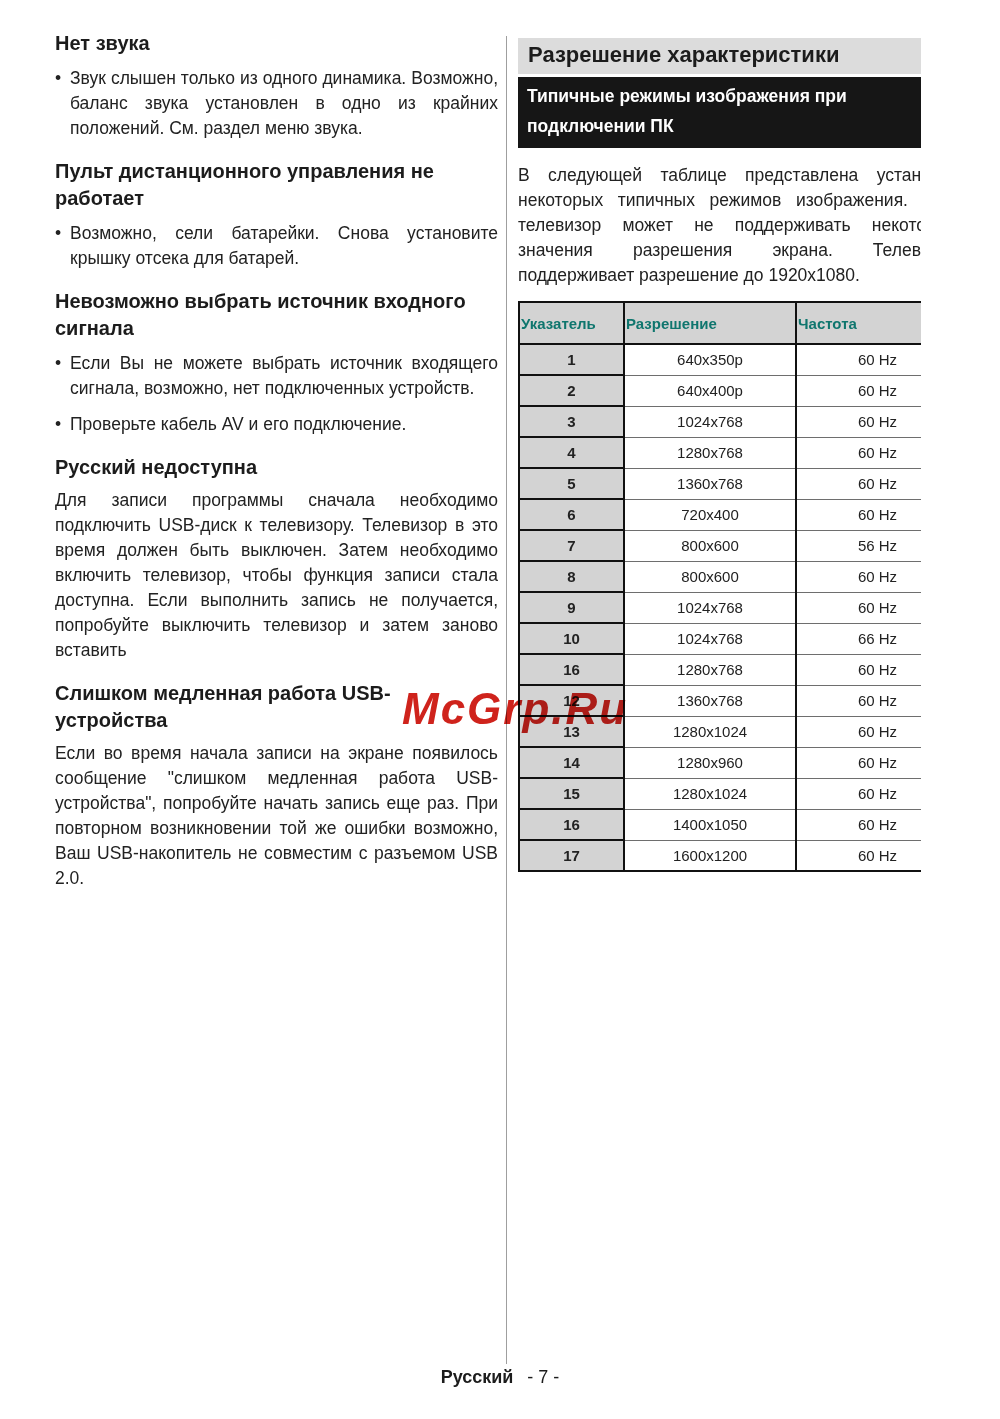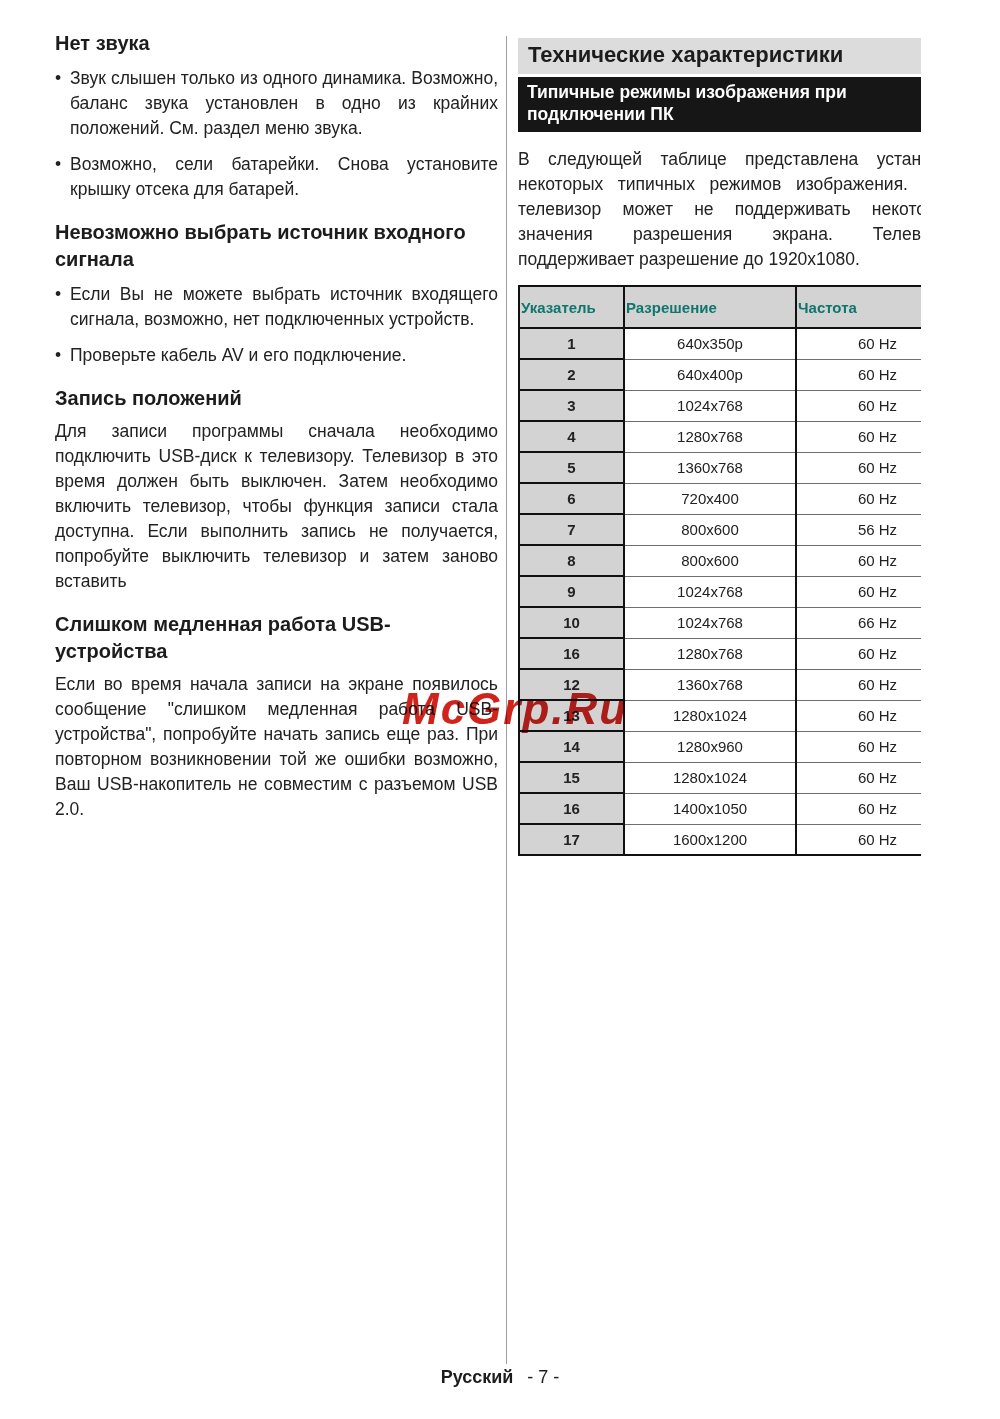--- a/index.html
+++ b/index.html
@@ -47,21 +47,21 @@
 
   
   .col-right { position:absolute; left:518px; top:38px; width:440px; }
   .title-block {
     background:#dcdcdc; color:#1c1c1c;
     font-size:22px; font-weight:bold;
     padding:4px 10px 6px 10px;
   }
   .black-bar {
     background:#161616; color:#ffffff;
-    font-size:17.5px; font-weight:bold; line-height:22px;
+    font-size:17.5px; font-weight:bold; line-height:30px;
     padding:4px 9px 7px 9px;
     margin-top:3px;
   }
   .intro {
     font-size:17.5px; line-height:25px;
     text-align:justify; margin:15px 0 13px 0;
   }
   table.modes {
     border-collapse:collapse; width:440px;
     border:2px solid #111111;
@@ -114,41 +114,42 @@
 
   <div class="divider"></div>
 
   <div class="col-left">
 
     <div class="section-heading first">Нет звука</div>
     <ul class="bullets">
       <li class="bullet">Звук слышен только из одного динамика. Возможно, баланс звука установлен в одно из крайних положений. См. раздел меню звука.</li>
     </ul>
 
+    <div class="section-heading">Пульт дистанционного управления не работает</div>
     <ul class="bullets">
       <li class="bullet">Возможно, сели батарейки. Снова установите крышку отсека для батарей.</li>
     </ul>
 
     <div class="section-heading">Невозможно выбрать источник входного сигнала</div>
     <ul class="bullets">
       <li class="bullet">Если Вы не можете выбрать источник входящего сигнала, возможно, нет подключенных устройств.</li>
       <li class="bullet">Проверьте кабель AV и его подключение.</li>
     </ul>
 
-    <div class="section-heading">Запись положений</div>
+    <div class="section-heading">Русский недоступна</div>
     <p class="body-par">Для записи программы сначала необходимо подключить USB-диск к телевизору. Телевизор в это время должен быть выключен. Затем необходимо включить телевизор, чтобы функция записи стала доступна. Если выполнить запись не получается, попробуйте выключить телевизор и затем заново вставить</p>
 
     <div class="section-heading">Слишком медленная работа USB-устройства</div>
     <p class="body-par">Если во время начала записи на экране появилось сообщение "слишком медленная работа USB-устройства", попробуйте начать запись еще раз. При повторном возникновении той же ошибки возможно, Ваш USB-накопитель не совместим с разъемом USB 2.0.</p>
 
   </div>
 
   <div class="col-right">
 
-    <div class="title-block">Технические характеристики</div>
+    <div class="title-block">Разрешение характеристики</div>
     <div class="black-bar">Типичные режимы изображения при подключении ПК</div>
     <p class="intro">В следующей таблице представлена установка некоторых типичных режимов изображения. Ваш телевизор может не поддерживать некоторые значения разрешения экрана. Телевизор поддерживает разрешение до 1920x1080.</p>
 
     <table class="modes">
       <colgroup>
           <col class="c1">
           <col class="c2">
           <col class="c3">
         </colgroup>
       <thead>

